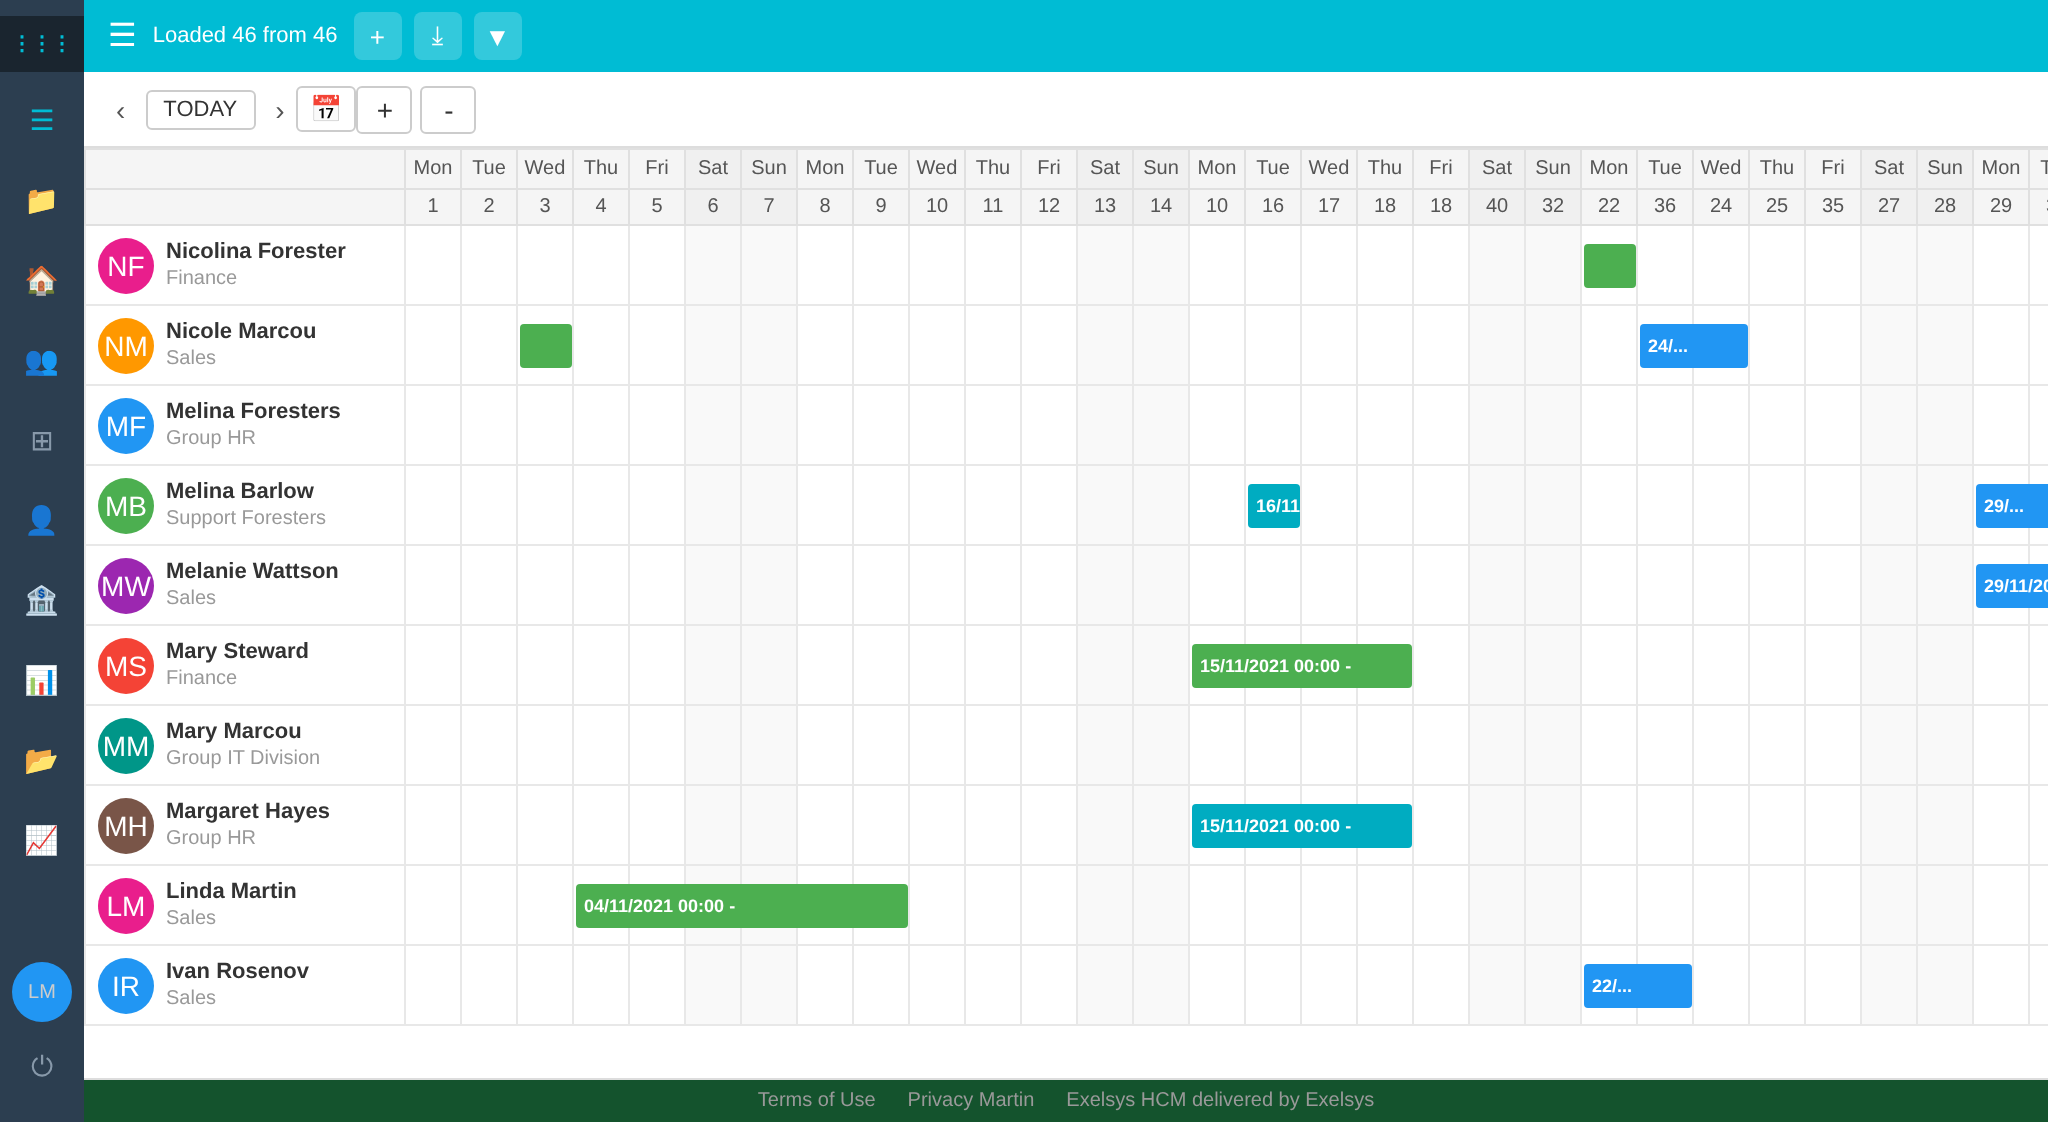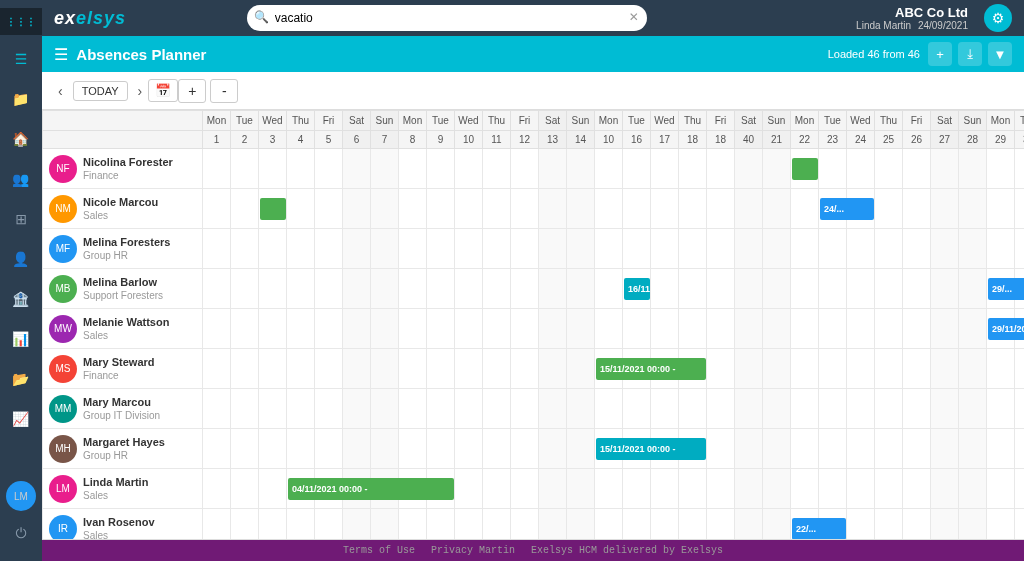--- a/index.html
+++ b/index.html
@@ -224,21 +224,21 @@
       padding: 4px 6px;
       white-space: nowrap;
     }
     .emp-info { display: flex; align-items: center; gap: 6px; }
     .emp-avatar {
       width: 28px; height: 28px;
       border-radius: 50%;
       background: #aaa;
       flex-shrink: 0;
       display: flex; align-items: center; justify-content: center;
-      font-size: 10px; color: #fff;
+      font-size: 14px; color: #fff;
       overflow: hidden;
     }
     .emp-name { font-size: 11px; font-weight: bold; color: #333; line-height: 1.2; }
     .emp-dept { font-size: 10px; color: #999; }
 
     
     .day-cell {
       position: relative;
       min-width: 28px;
     }
@@ -265,31 +265,30 @@
     .event-blue { background: #2196f3; }
     .event-teal { background: #00acc1; }
 
     
     .calendar-container::-webkit-scrollbar { width: 8px; height: 8px; }
     .calendar-container::-webkit-scrollbar-track { background: #f1f1f1; }
     .calendar-container::-webkit-scrollbar-thumb { background: #ccc; border-radius: 4px; }
 
     
     .footer {
-      background: #701a75;
+      background: #14532d;
       border-top: 1px solid #ddd;
       height: 22px;
       display: flex;
       align-items: center;
       justify-content: center;
       font-size: 10px;
       color: #999;
       gap: 16px;
       flex-shrink: 0;
-      font-family: Liberation Mono, monospace;
     }
     .footer a { color: #999; text-decoration: none; }
 
     
     .av-pink { background: #e91e8c; }
     .av-orange { background: #ff9800; }
     .av-blue { background: #2196f3; }
     .av-green { background: #4caf50; }
     .av-purple { background: #9c27b0; }
     .av-red { background: #f44336; }
@@ -314,44 +313,23 @@
   <div class="sidebar-icon">📂</div>
   <div class="sidebar-icon">📈</div>
   <div class="sidebar-bottom">
     <div class="sidebar-avatar av-blue">LM</div>
     <div class="sidebar-icon">⏻</div>
   </div>
 </div>
 
 <div class="main-area">
 
-  <div class="topbar">
-    <div class="topbar-logo">
-      <span>ex</span><span style="color:#00bcd4;">elsys</span>
-    </div>
-    <div class="search-bar">
-      <span class="search-icon-wrap">🔍</span>
-      <input type="text" value="vacatio" style="">
-      <span class="search-clear">✕</span>
-    </div>
-    <div class="topbar-right">
-      <div style="text-align:right; margin-right:8px;">
-        <div class="topbar-company">ABC Co Ltd</div>
-        <div class="topbar-user">
-          <span>Linda Martin</span>
-          <span style="margin-left:4px;">24/09/2021</span>
-        </div>
-      </div>
-      <div class="topbar-settings-icon">⚙</div>
-    </div>
-  </div>
 
   <div class="subheader">
     <span class="hamburger">☰</span>
-    <span class="page-title">Absences Planner</span>
     <span class="loaded-text">Loaded 46 from 46</span>
     <div class="subheader-icons">
       <button class="subheader-icon-btn">+</button>
       <button class="subheader-icon-btn">⤓</button>
       <button class="subheader-icon-btn">▼</button>
     </div>
   </div>
 
   <div class="cal-toolbar">
     <button class="nav-arrow">‹</button>
@@ -415,26 +393,26 @@
             <th class="day-header">11</th>
             <th class="day-header">12</th>
             <th class="day-header" style="background: rgb(240, 240, 240);">13</th>
             <th class="day-header" style="background: rgb(240, 240, 240);">14</th>
             <th class="day-header">10</th>
             <th class="day-header">16</th>
             <th class="day-header">17</th>
             <th class="day-header">18</th>
             <th class="day-header">18</th>
             <th class="day-header" style="background: rgb(240, 240, 240);">40</th>
-            <th class="day-header" style="background: rgb(240, 240, 240);">21</th>
+            <th class="day-header" style="background: rgb(240, 240, 240);">32</th>
             <th class="day-header">22</th>
-            <th class="day-header">23</th>
+            <th class="day-header">36</th>
             <th class="day-header">24</th>
             <th class="day-header">25</th>
-            <th class="day-header">26</th>
+            <th class="day-header">35</th>
             <th class="day-header" style="background: rgb(240, 240, 240);">27</th>
             <th class="day-header" style="background: rgb(240, 240, 240);">28</th>
             <th class="day-header">29</th>
             <th class="day-header">30</th>
           </tr>
       </thead>
       <tbody id="emp-tbody">
       <tr class="emp-row">
             <td class="emp-cell col-employee">
               <div class="emp-info">

